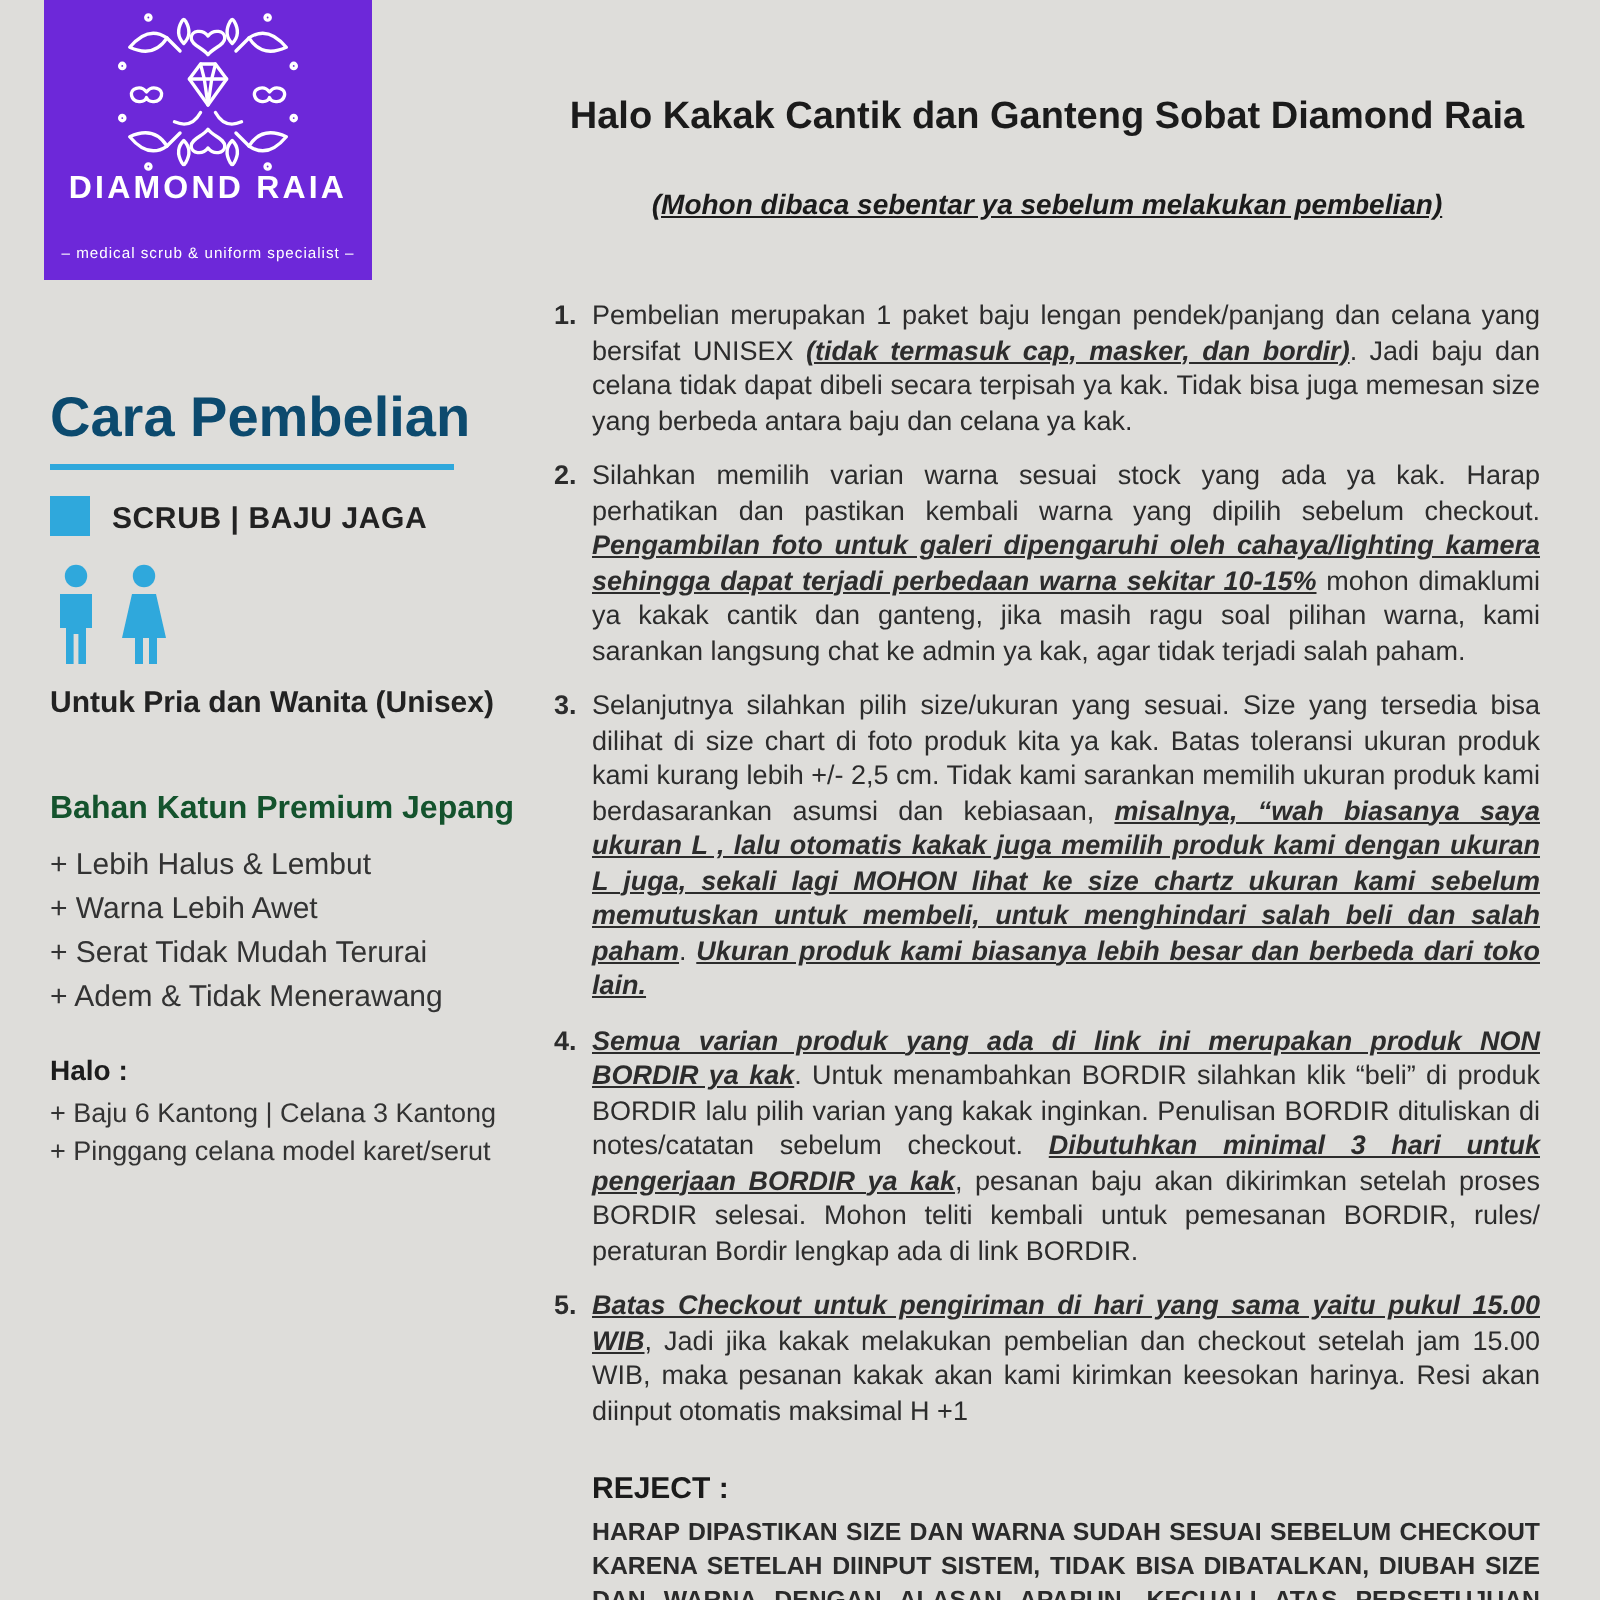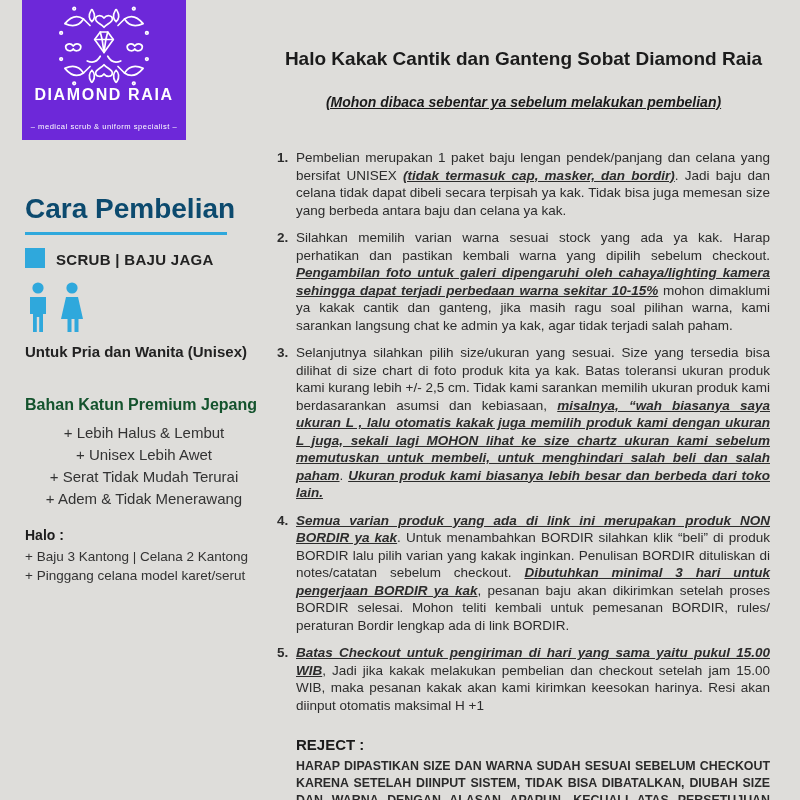--- a/index.html
+++ b/index.html
@@ -21,21 +21,21 @@
   .sidebar{position:absolute;left:25px;top:195px;width:238px;}
   .cara{font-size:28px;font-weight:700;color:#0c4a6e;line-height:1;}
   .rule{width:202px;height:3px;background:#2fa8dc;margin-top:9px;}
   .category{display:flex;align-items:flex-end;gap:11px;margin-top:13px;}
   .cat-square{width:20px;height:20px;background:#2fa8dc;flex:0 0 20px;}
   .cat-label{font-weight:700;font-size:15px;color:#222;letter-spacing:.3px;}
   .persons{margin-top:14px;height:52px;}
   .unisex{font-weight:700;font-size:15px;color:#222;margin-top:9px;}
   .material{font-weight:700;font-size:16px;color:#14532d;margin-top:36px;}
   .features{margin-top:11px;font-size:15px;color:#333;}
-  .feature-item{margin-bottom:7px;line-height:15px;text-align:center;}
+  .feature-item{margin-bottom:7px;line-height:15px;}
   .note-h{font-weight:700;font-size:14px;color:#1c1c1c;margin-top:21px;}
   .notes{margin-top:7px;font-size:13.5px;color:#333;}
   .note-item{margin-bottom:5px;line-height:14px;}
   
   .main{position:absolute;left:277px;top:48px;width:493px;}
   .title{text-align:center;font-size:19px;font-weight:700;color:#1b1b1b;line-height:22px;}
   .subtitle{text-align:center;font-size:14px;font-weight:700;font-style:italic;
     text-decoration:underline;color:#1b1b1b;margin-top:24px;line-height:17px;}
   ol.items{list-style:none;margin:38px 0 0;padding:0;font-size:13.5px;line-height:17.5px;color:#2c2c2c;}
   ol.items li{display:flex;margin-bottom:10px;}
@@ -102,28 +102,28 @@
           <rect x="49.5" y="37" width="4" height="13"></rect>
         </g>
       </svg>
     </div>
 
     <div class="unisex">Untuk Pria dan Wanita (Unisex)</div>
 
     <div class="material">Bahan Katun Premium Jepang</div>
     <div class="features">
         <div class="feature-item">+ Lebih Halus &amp; Lembut</div>
-        <div class="feature-item">+ Unisex Lebih Awet</div>
+        <div class="feature-item">+ Warna Lebih Awet</div>
         <div class="feature-item">+ Serat Tidak Mudah Terurai</div>
         <div class="feature-item">+ Adem &amp; Tidak Menerawang</div>
       </div>
 
     <div class="note-h">Halo :</div>
     <div class="notes">
-        <div class="note-item">+ Baju 3 Kantong | Celana 2 Kantong</div>
+        <div class="note-item">+ Baju 6 Kantong | Celana 3 Kantong</div>
         <div class="note-item">+ Pinggang celana model karet/serut</div>
       </div>
   </div>
 
   <div class="main">
     <div class="title">Halo Kakak Cantik dan Ganteng Sobat Diamond Raia</div>
     <div class="subtitle">(Mohon dibaca sebentar ya sebelum melakukan pembelian)</div>
 
     <ol class="items">
         <li>

